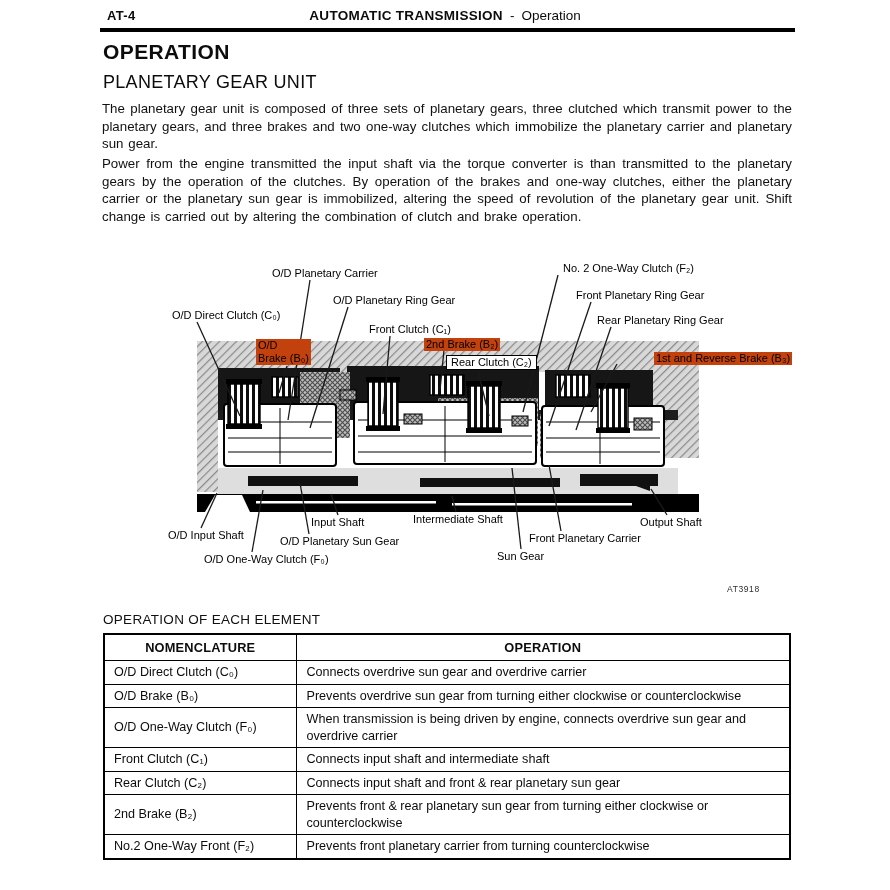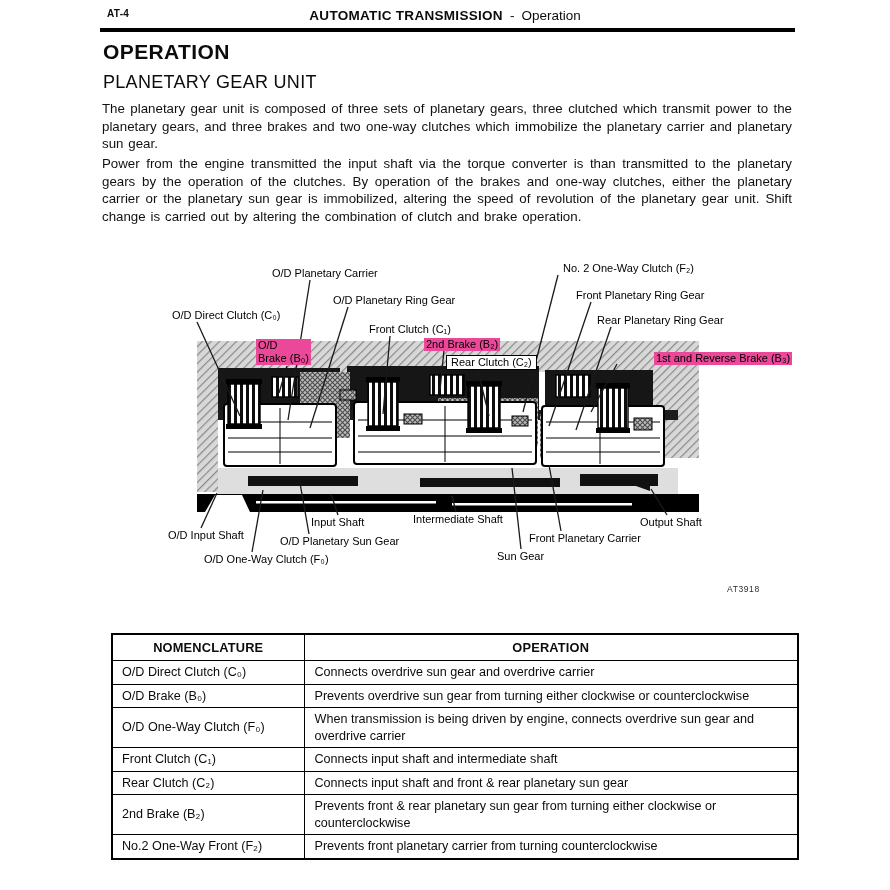--- a/index.html
+++ b/index.html
@@ -1,48 +1,48 @@
 <!DOCTYPE html>
 <html><head>
 <meta charset="utf-8">
 <style>
   * { margin:0; padding:0; box-sizing:border-box; }
   html,body { background:#ffffff; }
   body { font-family:"Liberation Sans","DejaVu Sans",sans-serif; color:#0c0c0c; }
   .page { position:relative; width:890px; height:890px; background:#fff; overflow:hidden; }
 
   
-  .hdr-code { position:absolute; left:107px; top:8px; font-size:10px; font-weight:700; letter-spacing:.3px; }
+  .hdr-code { position:absolute; left:107px; top:8px; font-size:13px; font-weight:700; letter-spacing:.3px; }
   .hdr-center { position:absolute; left:0; top:8px; width:890px; text-align:center; font-size:13.5px; }
   .hdr-center .sec { font-weight:700; letter-spacing:.3px; }
   .hdr-center .dash { margin:0 7px; font-weight:400; }
   .hdr-center .sub { font-weight:400; }
   .hdr-rule { position:absolute; left:100px; top:28px; width:695px; height:4px; background:#000; }
 
   
   .h1 { position:absolute; left:103px; top:40px; font-size:21px; font-weight:700; letter-spacing:.4px; }
   .h2 { position:absolute; left:103px; top:72px; font-size:18px; font-weight:400; letter-spacing:.3px; }
 
   
   .para { position:absolute; left:102px; width:690px; font-size:13.3px; line-height:17.6px;
           text-align:justify; word-spacing:1.2px; color:#111; }
   .p1 { top:100px; } .p2 { top:155px; } .p3 { top:227px; }
 
   
   .fig-svg { position:absolute; left:100px; top:255px; }
   .fl { position:absolute; font-size:11px; line-height:13px; color:#000; white-space:nowrap; }
-  .fl.onhatch { background:#ec4899; padding:0 2px; }
+  .fl.onhatch { background:#c2410c; padding:0 2px; }
   .fl.boxed { border:1.5px solid #000; padding:0 4px; background:#fff; }
   .fl.pre { white-space:pre-line; }
   .fig-ref { position:absolute; left:727px; top:584px; font-size:8.5px; letter-spacing:.6px; color:#2e2e2e; }
 
   
   .tbl-heading { position:absolute; left:103px; top:612px; font-size:13.5px; letter-spacing:.3px; color:#111; }
   table.optable { position:absolute; left:103px; top:633px; width:688px; border-collapse:collapse;
-                  border:2px solid #000; font-size:12.6px; color:#0c0c0c;margin-left:8px; }
+                  border:2px solid #000; font-size:12.6px; color:#0c0c0c; }
   table.optable th { border:1.5px solid #000; font-weight:700; text-align:center; font-size:12.8px;
                      padding:5px 4px; letter-spacing:.2px; }
   table.optable td { border:1.2px solid #000; padding:3px 10px 3px 10px; line-height:16.5px; vertical-align:middle; }
   table.optable td.nm { width:192px; padding-left:9px; }
 </style>
 </head>
 <body>
 
 <div class="page">
 
@@ -188,20 +188,21 @@
   <div class="fl" style="left:168px; top:529px;">O/D Input Shaft</div>
   <div class="fl" style="left:311px; top:516px;">Input Shaft</div>
   <div class="fl" style="left:280px; top:535px;">O/D Planetary Sun Gear</div>
   <div class="fl" style="left:413px; top:513px;">Intermediate Shaft</div>
   <div class="fl" style="left:529px; top:532px;">Front Planetary Carrier</div>
   <div class="fl" style="left:497px; top:550px;">Sun Gear</div>
   <div class="fl" style="left:640px; top:516px;">Output Shaft</div>
   <div class="fl" style="left:204px; top:553px;">O/D One-Way Clutch (F₀)</div>
   <div class="fig-ref">AT3918</div>
 
+  <div class="tbl-heading">OPERATION OF EACH ELEMENT</div>
 
   <table class="optable">
     <thead>
       <tr>
         <th style="width:192px;">NOMENCLATURE</th>
         <th>OPERATION</th>
       </tr>
     </thead>
     <tbody>
       <tr>

